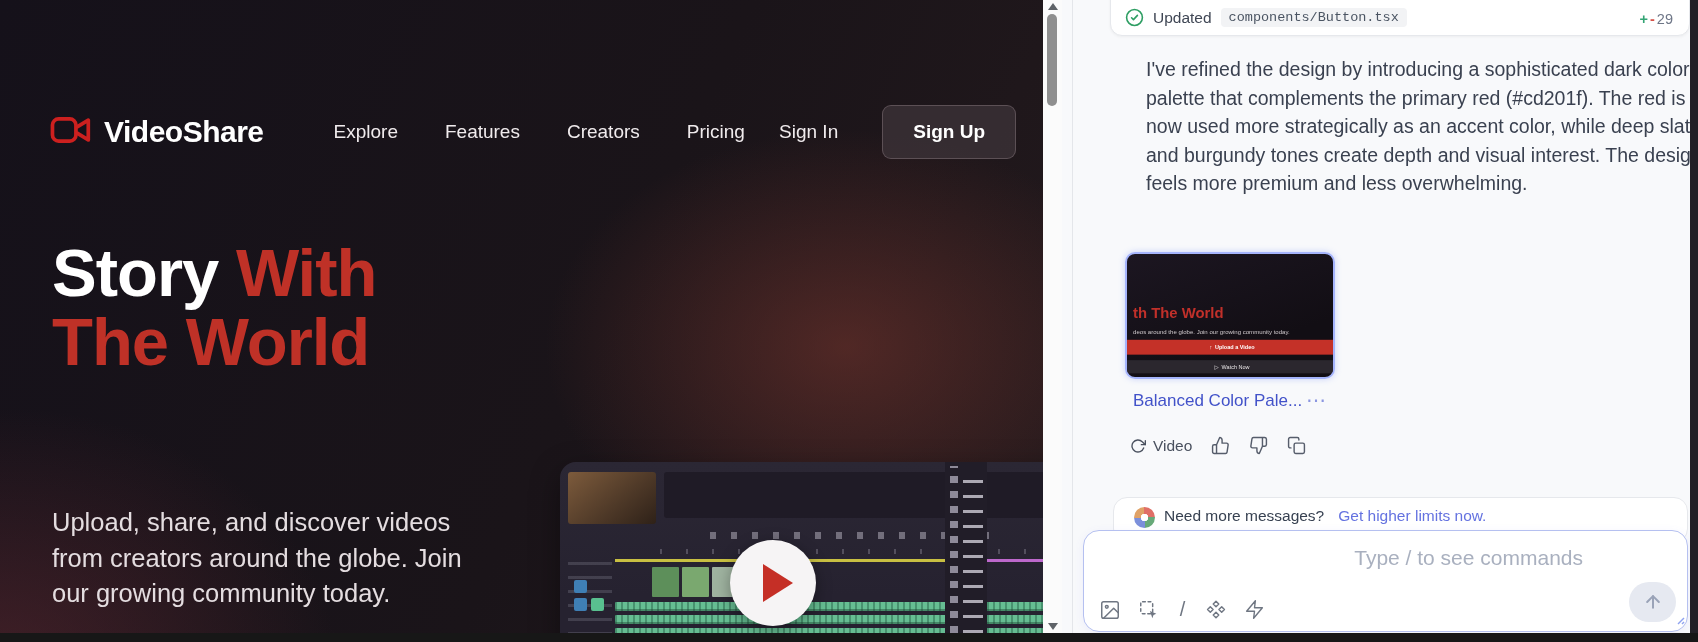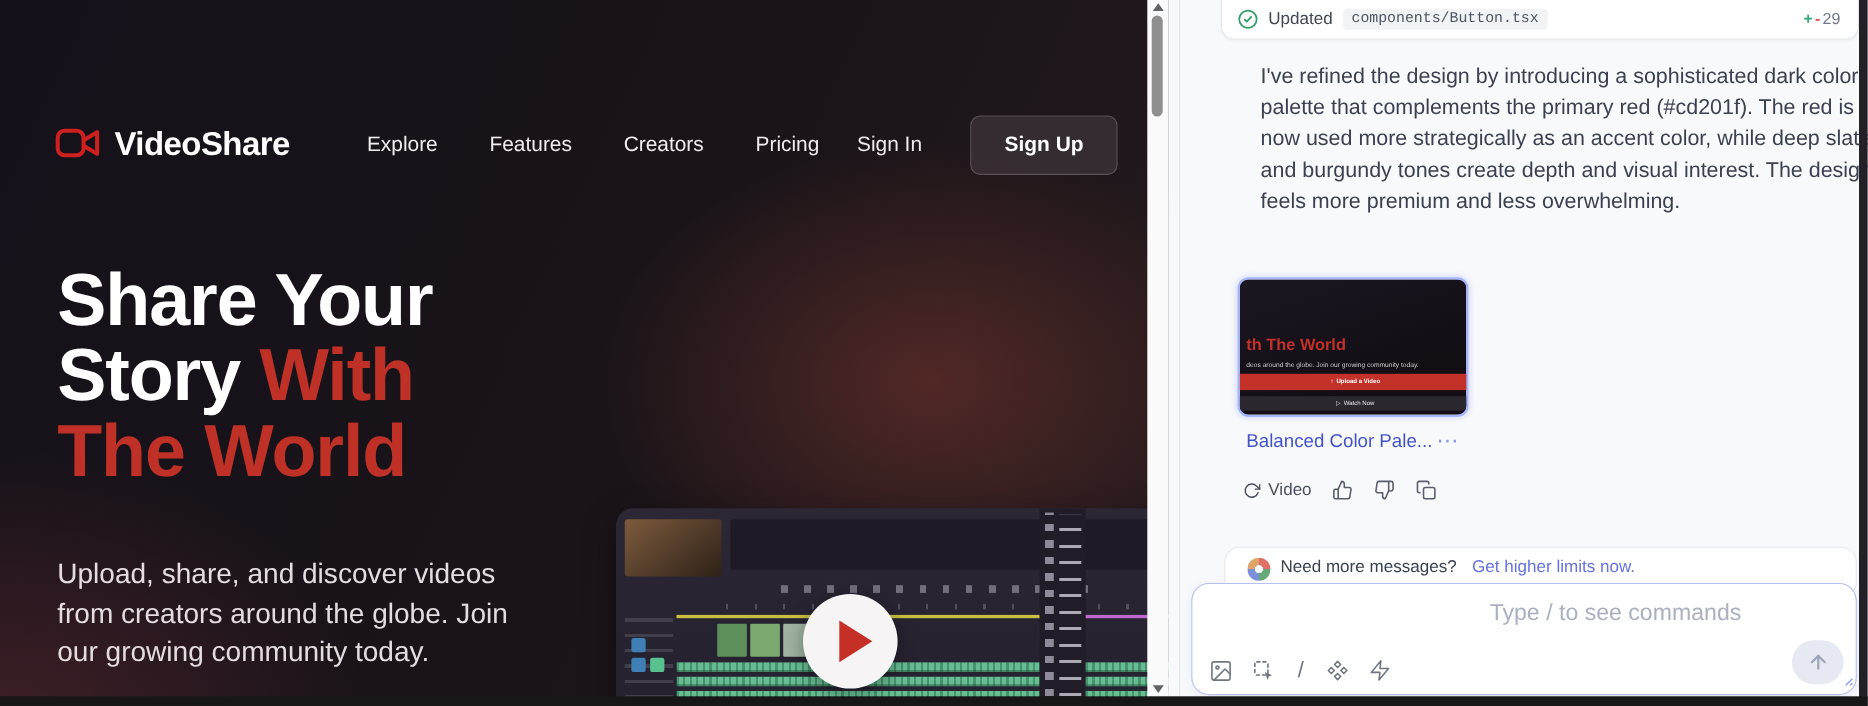--- a/index.html
+++ b/index.html
@@ -68,21 +68,21 @@
     border-left:5px solid transparent;border-right:5px solid transparent;border-top:7px solid #5f6368;}
   .thumb{position:absolute;left:4px;top:14px;width:10px;height:92px;border-radius:5px;background:#8f8f8f;}
 
   
   .panel{position:absolute;left:1062px;top:0;width:628px;height:642px;background:#f8f9fb;}
   .divider{position:absolute;left:1072px;top:0;width:1px;height:642px;background:#e4e6ea;}
 
   .update-card{position:absolute;left:1110px;top:-14px;width:580px;height:50px;background:#fff;
     border:1px solid #e6e8ec;border-radius:12px;box-shadow:0 1px 3px rgba(0,0,0,.05);
     display:flex;align-items:flex-end;padding:0 16px 8px 14px;box-sizing:border-box;z-index:1;}
-  .update-row{display:flex;align-items:center;gap:9px;width:100%;}
+  .update-row{display:flex;align-items:flex-end;gap:9px;width:100%;}
   .upd-label{font-size:15.5px;color:#3f4654;font-weight:500;}
   .chip{font-family:"Liberation Mono",monospace;font-size:13.5px;color:#4b5563;
     background:#f2f3f5;border-radius:4px;padding:2px 8px;}
   .diff{margin-left:auto;font-size:14.5px;display:flex;gap:2px;align-items:center;}
   .diff .p{color:#33a474;font-weight:700;}
   .diff .m{color:#d5524a;font-weight:700;}
   .diff .n{color:#6e7687;}
 
   .msg{position:absolute;left:1122px;top:55px;width:566px;font-size:19.5px;
     line-height:28.6px;color:#3a4150;margin-left:24px;}
@@ -152,21 +152,20 @@
         <span>Features</span>
         <span>Creators</span>
         <span>Pricing</span>
       </div>
       <div class="spacer"></div>
       <span class="signin">Sign In</span>
       <span class="signup">Sign Up</span>
     </div>
 
     <div class="hero">
-      <div>Share Your</div>
       <div><span>Story </span><span class="red">With</span></div>
       <div class="red">The World</div>
     </div>
 
     <div class="sub">Upload, share, and discover videos from creators around the globe. Join our growing community today.</div>
 
     <div class="editor">
       <div class="ed-photo"></div>
       <div class="ed-topbar"></div>
 

